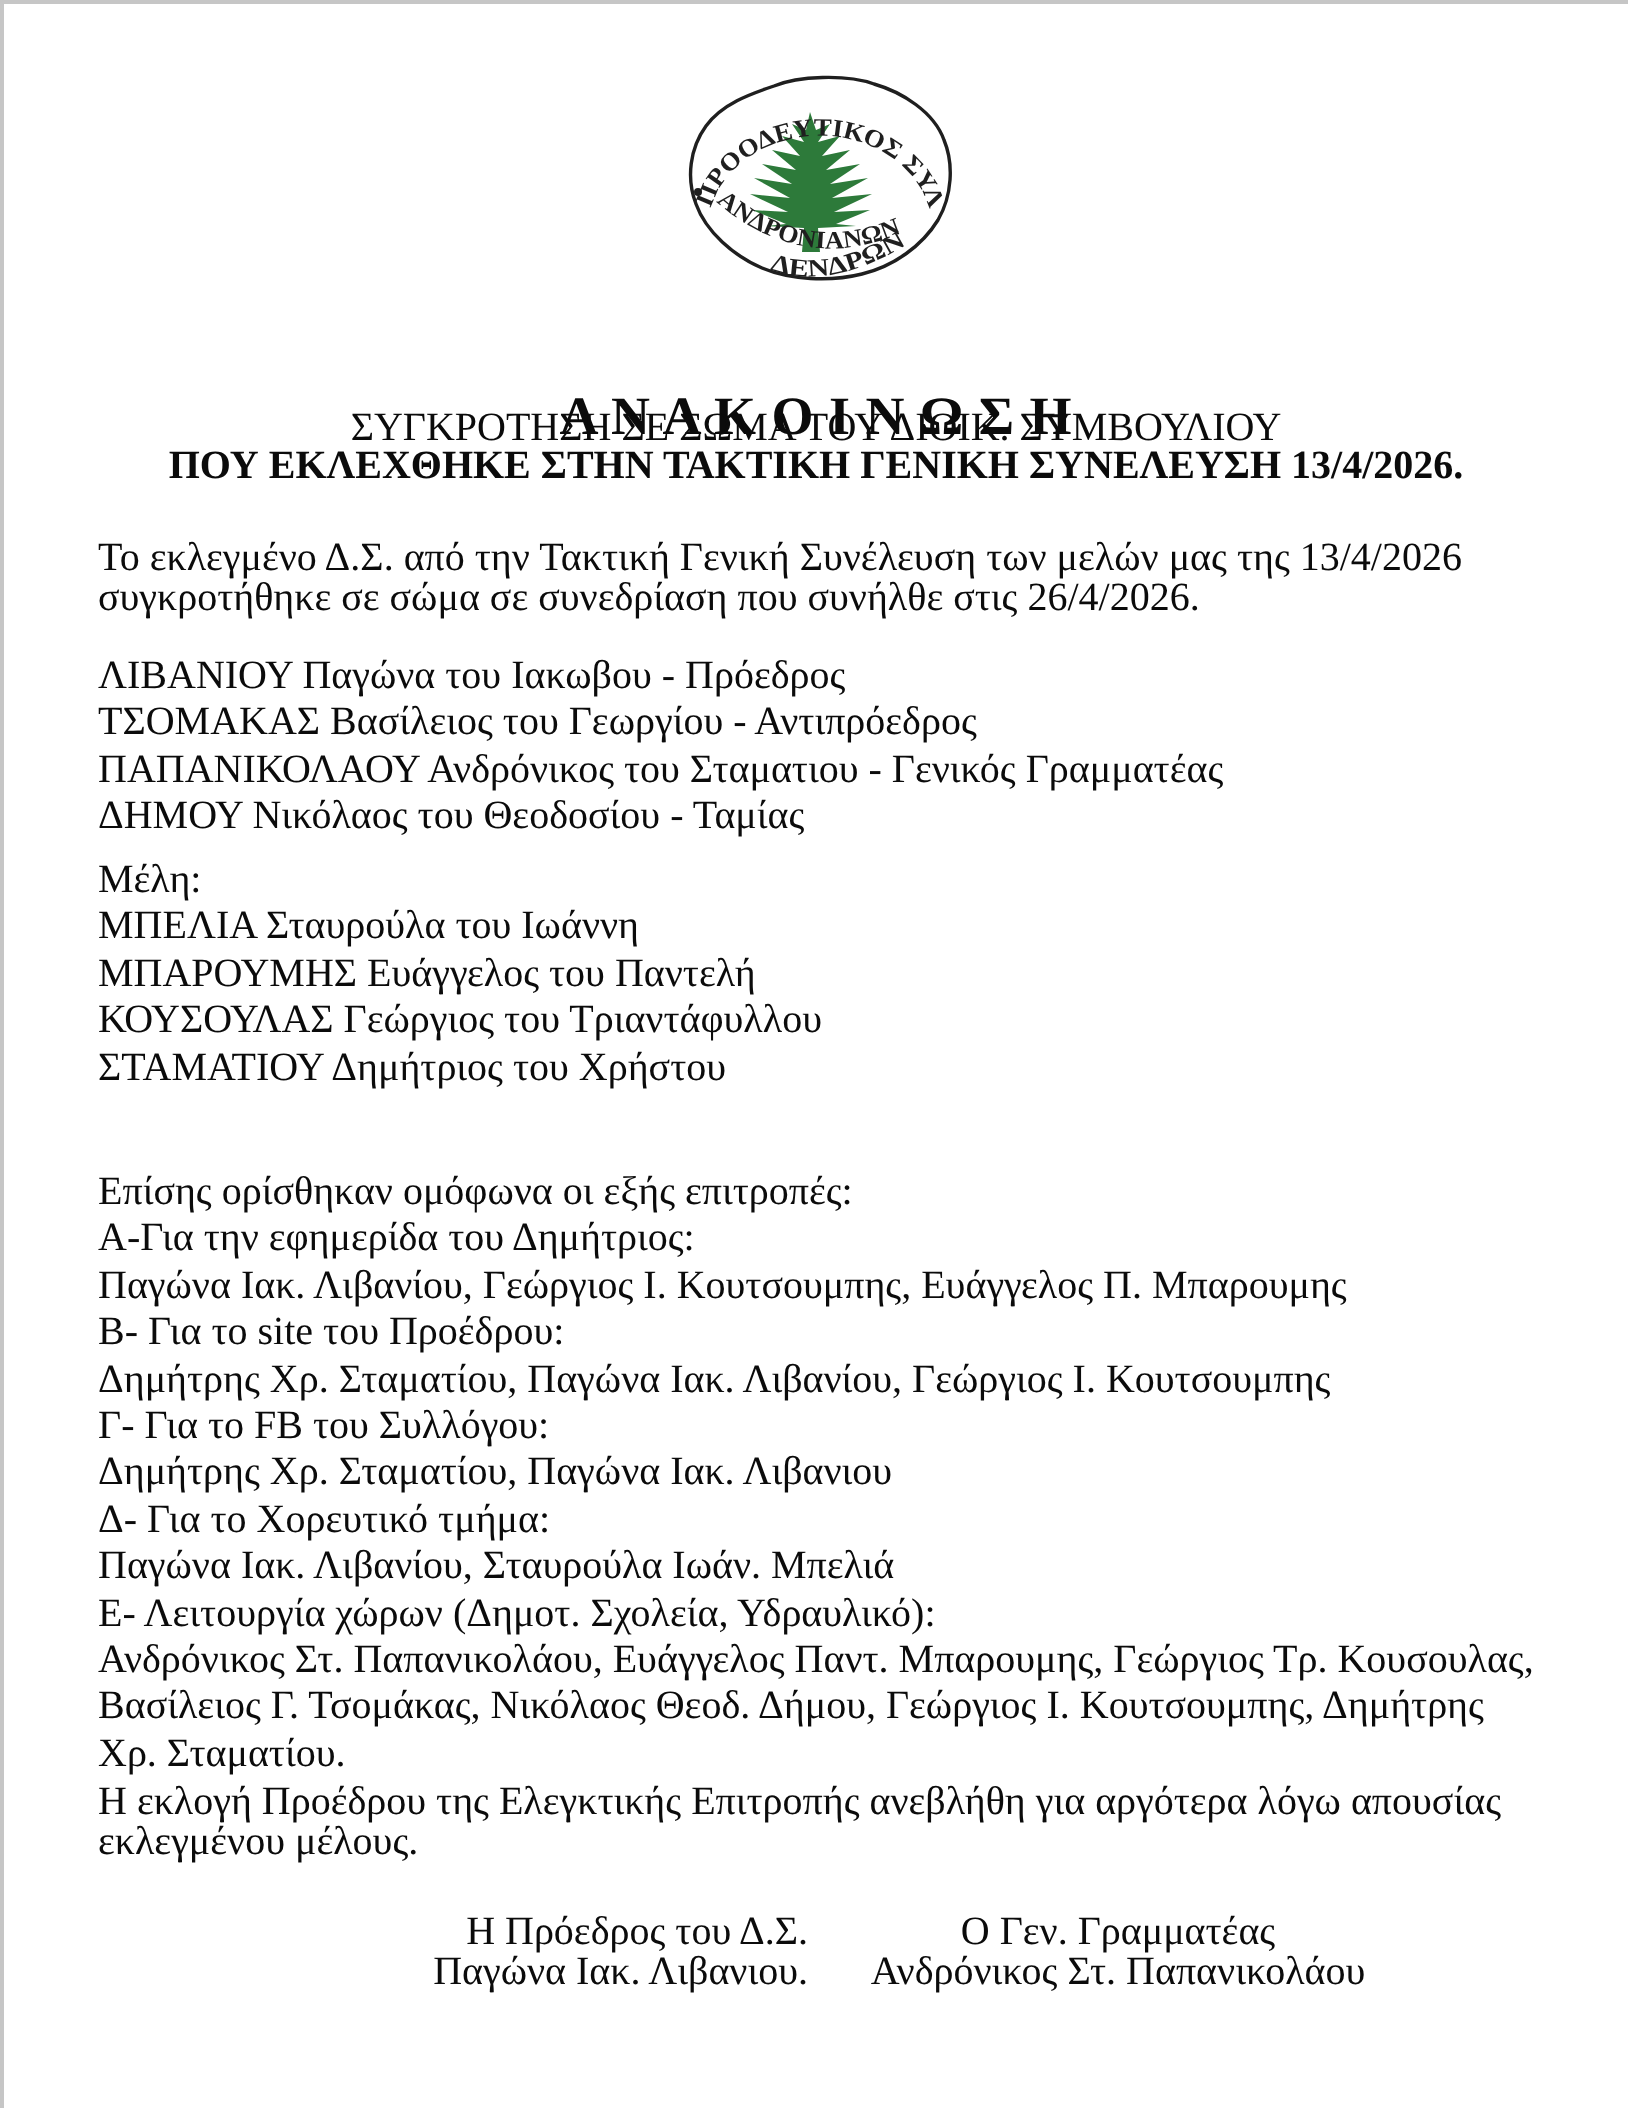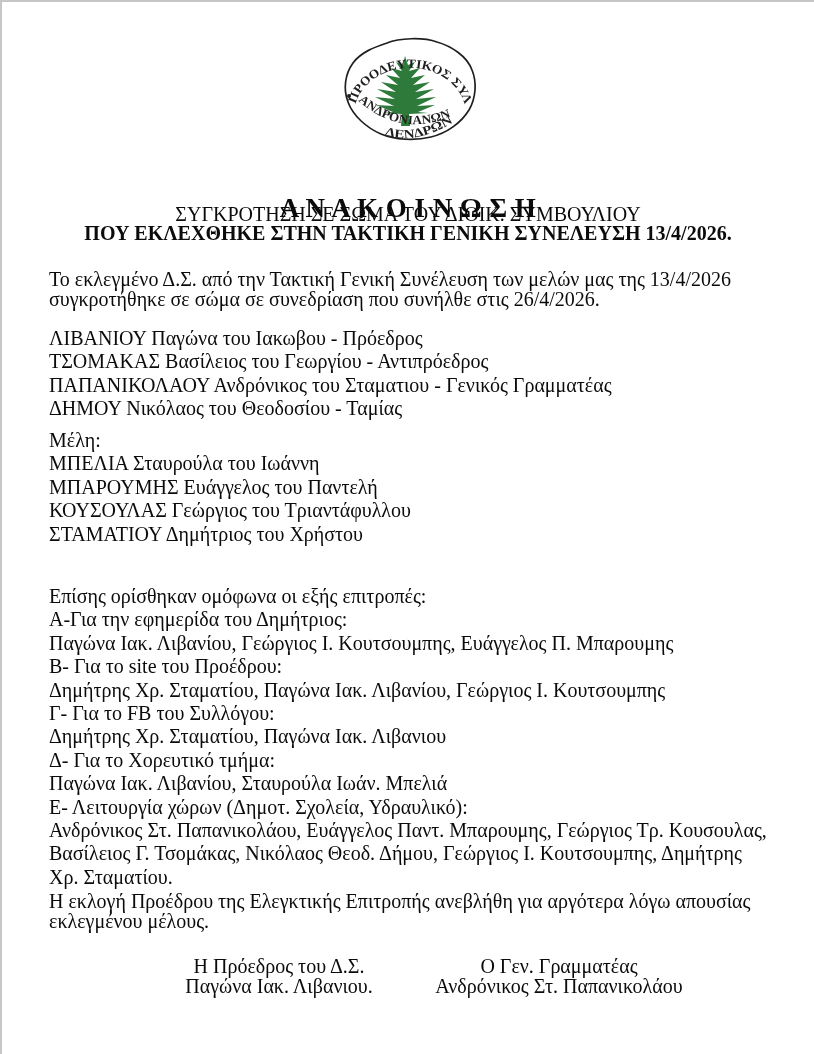--- a/index.html
+++ b/index.html
@@ -42,21 +42,21 @@
   #committees-block { top: 583px; left: 47px; width: 718px; }
   #closing-par {
     top: 889px; left: 47px; width: 718px;
     font-size: 20px; line-height: 20px;
   }
   .sig-col {
     top: 954px; width: 250px;
     text-align: center;
     font-size: 20px; line-height: 20px;
   }
-  #sig-left { left: 152px; }
+  #sig-left { left: 152px; text-align: right; }
   #sig-right { left: 432px; }
   #stamp-svg text {
     font-family: "Liberation Serif", "DejaVu Serif", serif;
     font-weight: bold;
   }
 </style>
 </head>
 <body>
 
 <div id="page">

